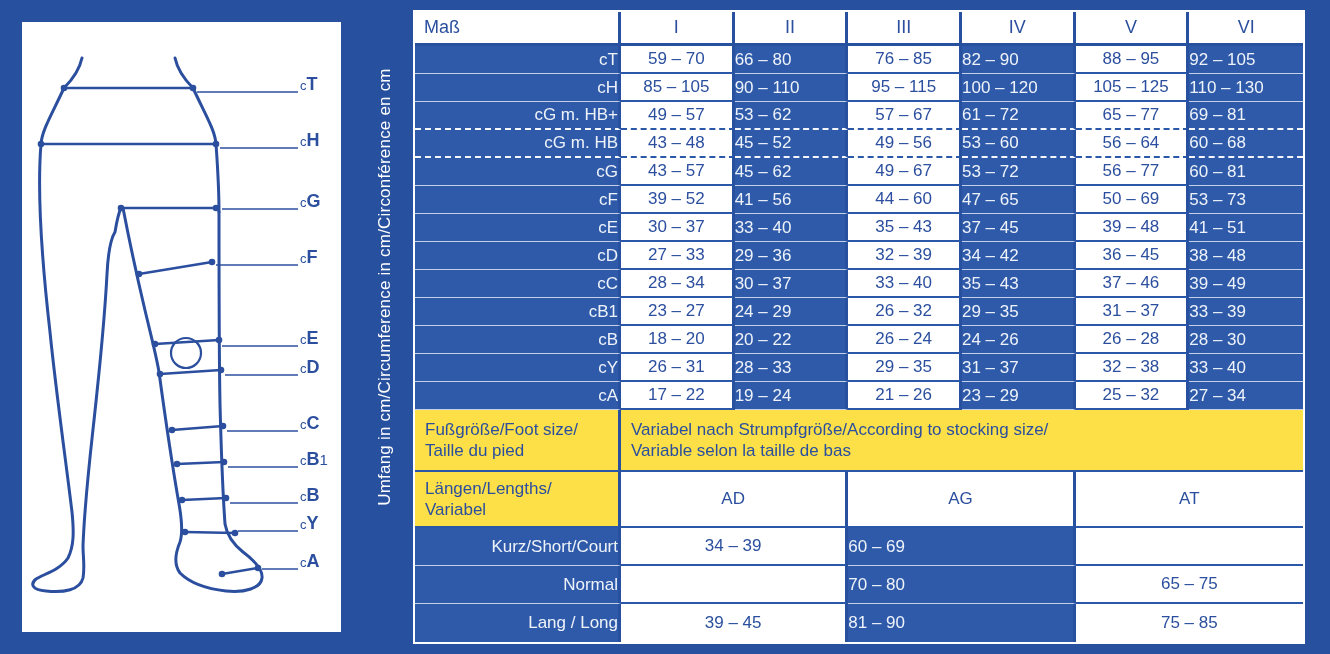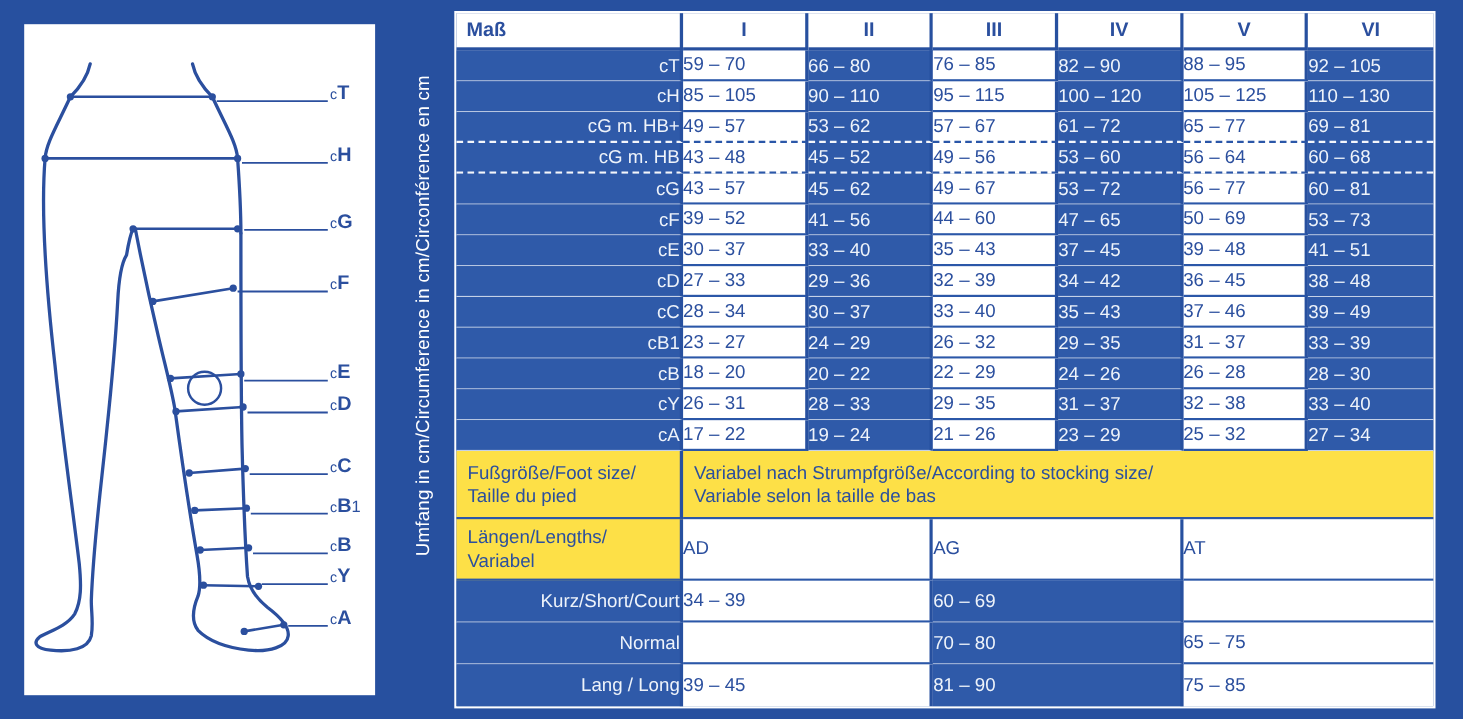--- a/index.html
+++ b/index.html
@@ -33,29 +33,29 @@
     transform:translate(-50%,-50%) rotate(-90deg);
     color:#ffffff;font-size:17px;white-space:nowrap;letter-spacing:.2px;
   }
   
   .table-wrap{
     position:absolute;left:413px;top:10px;width:892px;height:634px;
     border:2px solid #ffffff;box-sizing:border-box;background:var(--bg);
   }
   table{width:100%;height:100%;border-collapse:separate;border-spacing:0;table-layout:fixed;}
   td,th{box-sizing:border-box;font-size:17px;vertical-align:middle;padding:0;}
-  th{font-weight:700;}
+  th{font-weight:400;}
   td,th{border-right:3px solid var(--bg);}
   td:last-child,th:last-child{border-right:none;}
   thead tr{height:34px;}
   thead th{background:#ffffff;color:var(--txtblue);border-bottom:3px solid var(--bg);font-size:18px;text-align:center;}
   thead th.hl{text-align:left;padding-left:9px;}
   tbody.main tr{height:28px;}
   td.lbl{background:var(--cellblue);color:#eef3fa;text-align:right;padding-left:25px;border-bottom:1px solid var(--linewhite);}
-  td.w{background:#ffffff;color:var(--txtblue);border-bottom:2px solid #2b57a8;}
+  td.w{background:#ffffff;color:var(--txtblue);text-align:center;border-bottom:2px solid #2b57a8;}
   td.b{background:var(--cellblue);color:#eef3fa;text-align:left;border-bottom:1px solid var(--linewhite);}
   tr.dashed td.lbl,tr.dashed td.b{border-bottom:2px dashed rgba(255,255,255,.95);}
   tr.dashed td.w{border-bottom:2px dashed #2b57a8;}
   
   tr.row-foot{height:62px;}
   tr.row-len{height:56px;}
   tr.row-klen{height:38px;}
   td.wl{
     background:#fde047;color:var(--txtblue);text-align:left;
     padding:4px 10px;border-bottom:2px solid #2b57a8;line-height:1.25;
@@ -299,21 +299,21 @@
           <td class="b">24 – 29</td>
           <td class="w">26 – 32</td>
           <td class="b">29 – 35</td>
           <td class="w">31 – 37</td>
           <td class="b">33 – 39</td>
         </tr>
         <tr>
           <td class="lbl">cB</td>
           <td class="w">18 – 20</td>
           <td class="b">20 – 22</td>
-          <td class="w">22 – 29</td>
+          <td class="w">26 – 24</td>
           <td class="b">24 – 26</td>
           <td class="w">26 – 28</td>
           <td class="b">28 – 30</td>
         </tr>
         <tr>
           <td class="lbl">cY</td>
           <td class="w">26 – 31</td>
           <td class="b">28 – 33</td>
           <td class="w">29 – 35</td>
           <td class="b">31 – 37</td>

